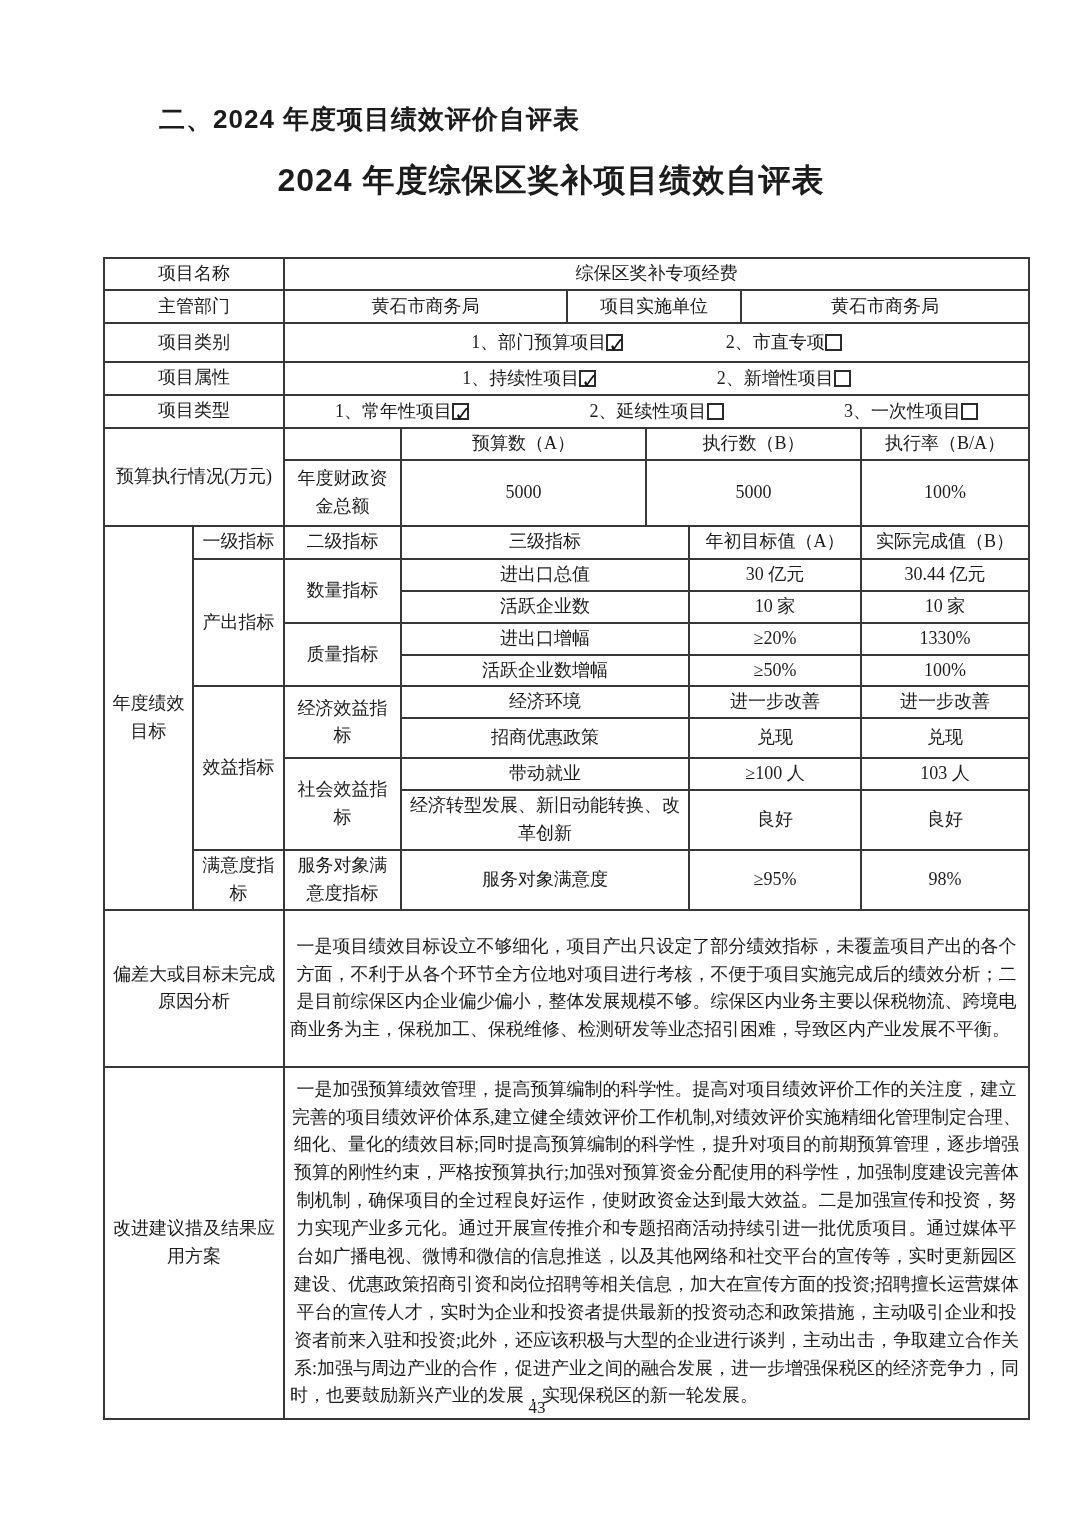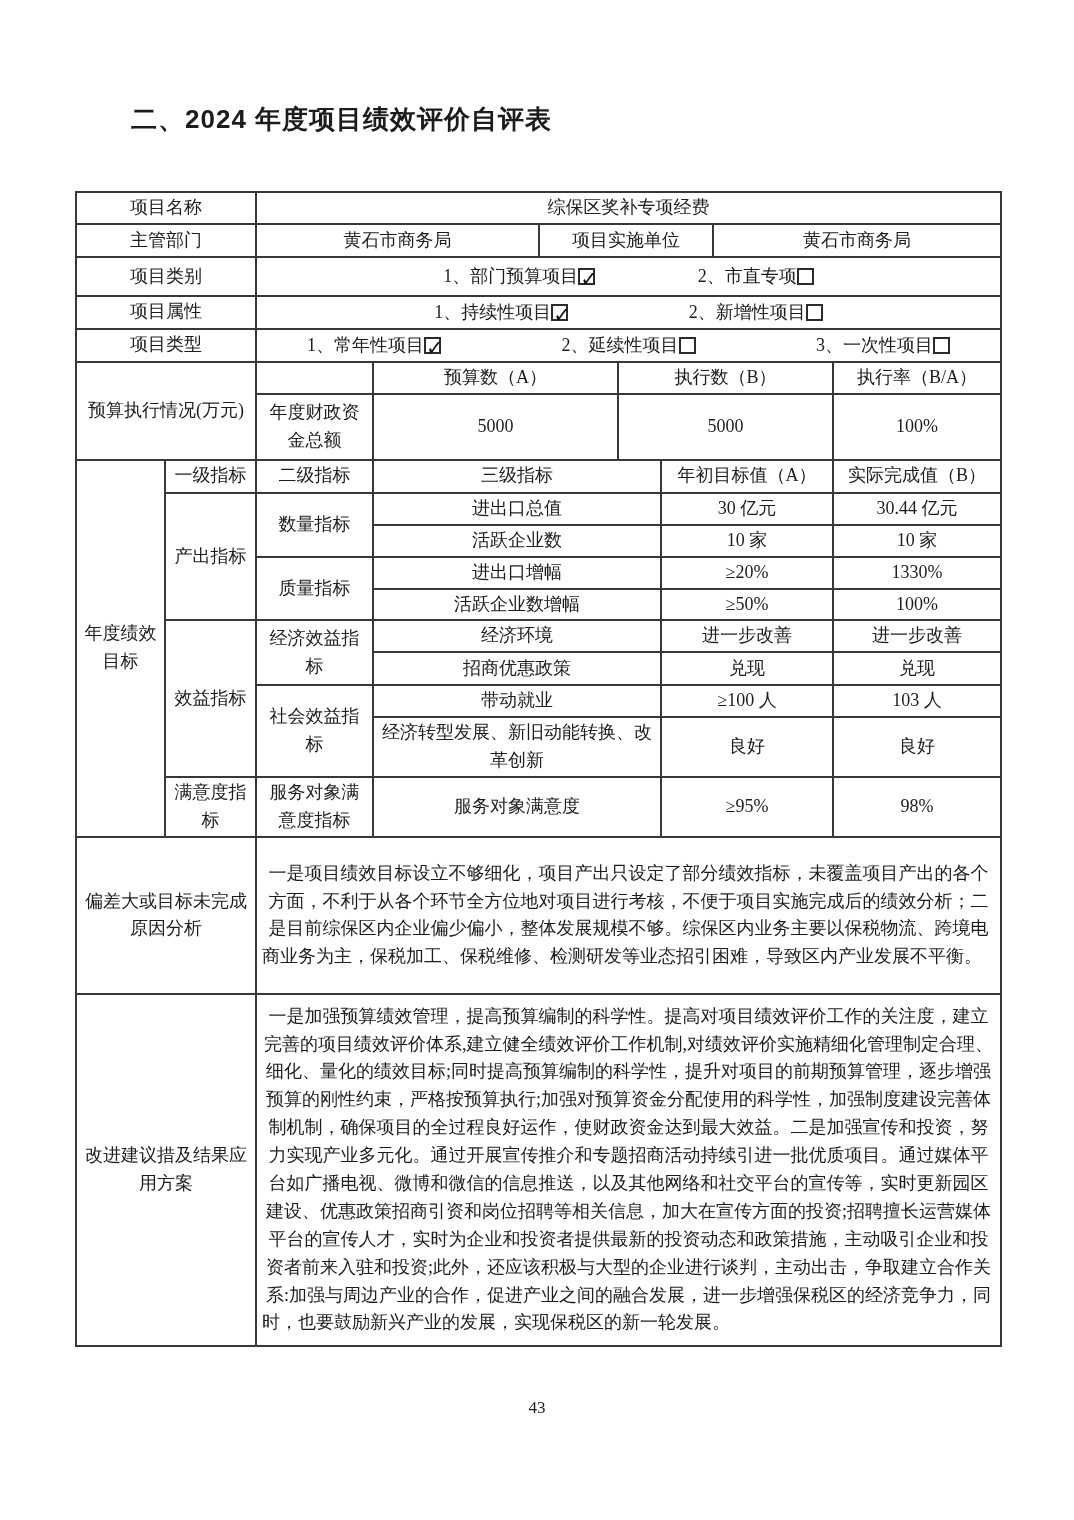--- a/index.html
+++ b/index.html
@@ -4,20 +4,21 @@
 <style>
   * { margin:0; padding:0; box-sizing:border-box; }
   html,body { background:#ffffff; }
   .page {
     position:relative;
     width:1074px; height:1520px;
     background:#ffffff;
     font-family:"Liberation Serif","DejaVu Serif",serif;
     color:#1c1c1c;
     overflow:hidden;
+    padding-left:28px;
   }
   .heading {
     padding-top:102px;
     margin-left:131px;
     font-family:"Liberation Sans","DejaVu Sans",sans-serif;
     font-weight:700;
     font-size:26px;
     letter-spacing:1px;
   }
   .table-title {
@@ -73,20 +74,21 @@
     text-align:center;
     font-size:17px;
   }
 </style>
 </head>
 <body>
 
 <div class="page">
 
   <div class="heading">二、2024 年度项目绩效评价自评表</div>
+  <div class="table-title">2024 年度综保区奖补项目绩效自评表</div>
 
   <table class="selfeval">
     <colgroup>
       <col style="width:89px">
         <col style="width:91px">
         <col style="width:117px">
       <col style="width:166px">
         <col style="width:79px">
         <col style="width:43px">
       <col style="width:52px">
@@ -206,21 +208,21 @@
         <td>100%</td>
       </tr>
 
       <tr style="height:32px">
         <td rowspan="4">效益指标</td>
         <td rowspan="2">经济效益指标</td>
         <td colspan="3">经济环境</td>
         <td colspan="2">进一步改善</td>
         <td>进一步改善</td>
       </tr>
-      <tr style="height:33px">
+      <tr style="height:40px">
         <td colspan="3">招商优惠政策</td>
         <td colspan="2">兑现</td>
         <td>兑现</td>
       </tr>
       <tr style="height:32px">
         <td rowspan="2">社会效益指标</td>
         <td colspan="3">带动就业</td>
         <td colspan="2">≥100 人</td>
         <td>103 人</td>
       </tr>

